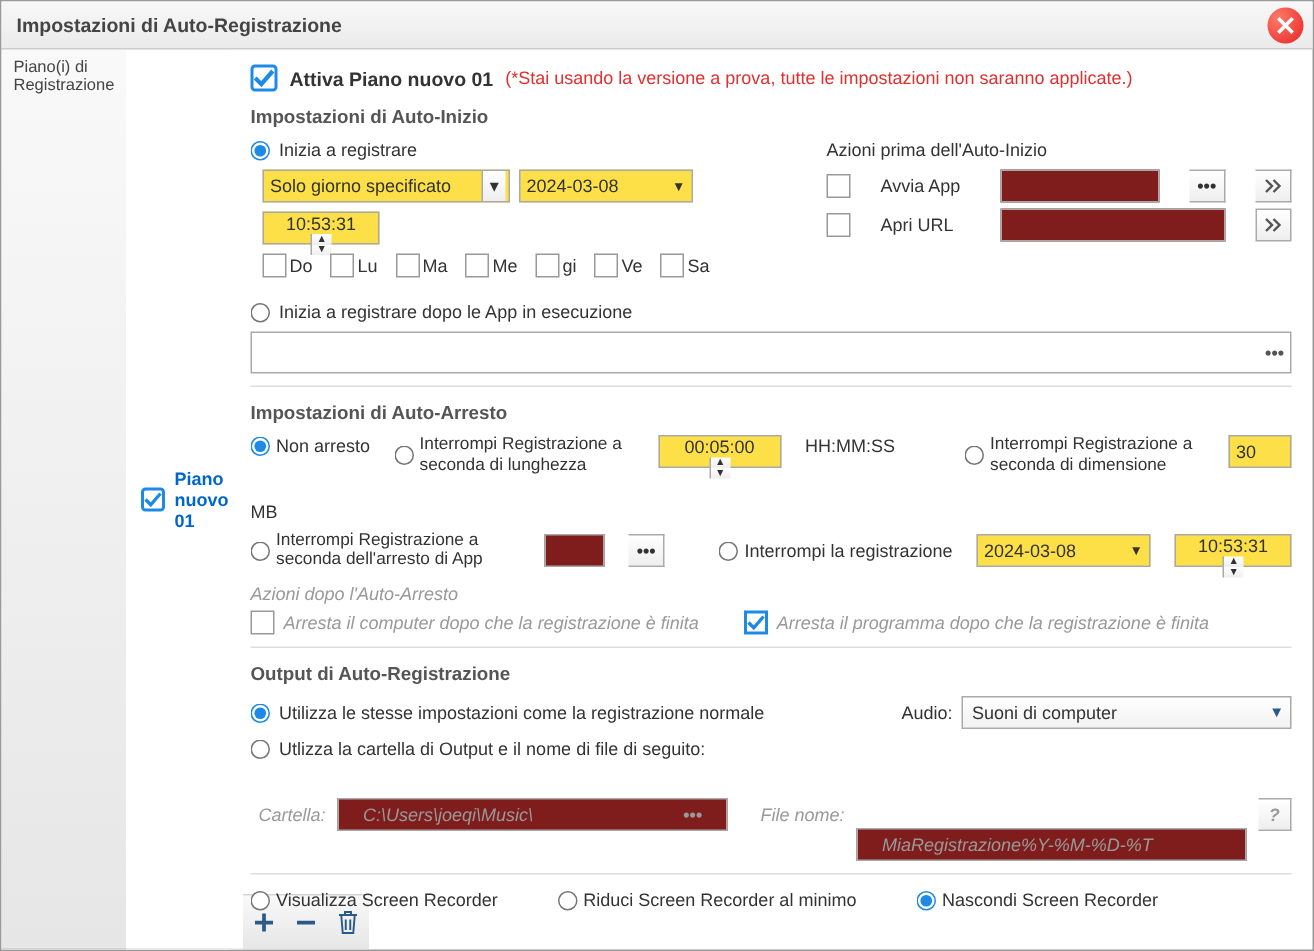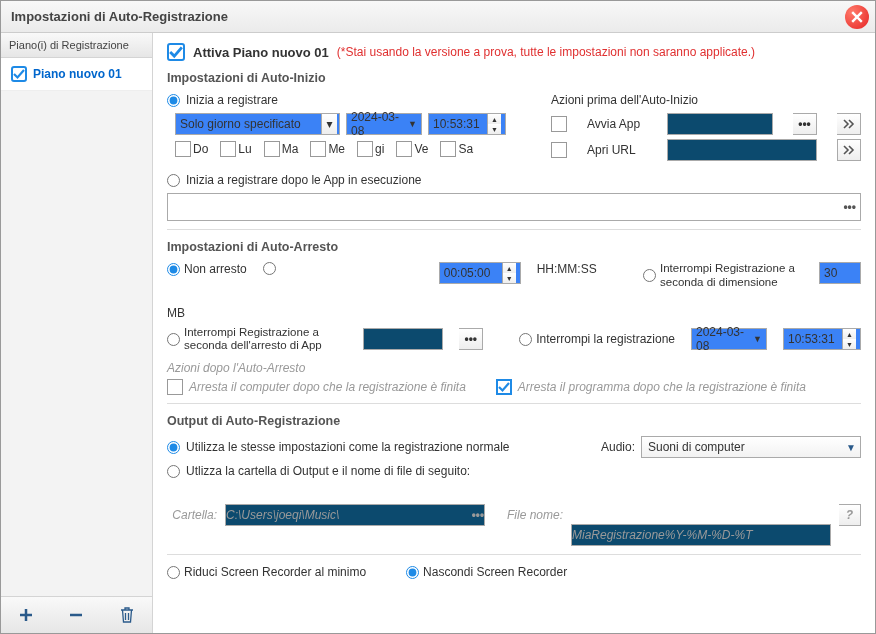--- a/index.html
+++ b/index.html
@@ -3,48 +3,48 @@
 <meta charset="utf-8">
 <style>
 * { box-sizing: border-box; font-family: Arial, sans-serif; }
 body { margin: 0; padding: 0; background: #fff; }
 .window { width: 876px; height: 634px; border: 1px solid #999; display: flex; flex-direction: column; position: relative; }
 .titlebar { height: 32px; background: linear-gradient(#f8f8f8,#ebebeb); border-bottom: 1px solid #ccc; display: flex; align-items: center; padding: 0 10px; position: relative; }
 .titlebar .title { font-size: 13px; font-weight: bold; color: #444; }
 .close-btn { position: absolute; right: 6px; top: 4px; width: 24px; height: 24px; border-radius: 50%; background: radial-gradient(circle at 30% 30%, #ff7a6a, #e62424); display: flex; align-items: center; justify-content: center; cursor: pointer; }
 .close-btn svg { width: 12px; height: 12px; }
 .body { flex: 1; display: flex; overflow: hidden; }
-.sidebar { width: 152px; background: #f3f3f3; border-right: 1px solid #d4d4d4; display: flex; flex-direction: column; }
+.sidebar { width: 152px; background: #f3f3f3; border-right: 1px solid #d4d4d4; display: flex; flex-direction: row; }
 .sidebar-header { font-size: 11px; color: #444; padding: 6px 8px; background: linear-gradient(#f9f9f9,#e6e6e6); border-bottom:1px solid #d4d4d4; }
 .plan-item { display: flex; align-items: center; gap: 6px; padding: 8px 10px; font-size: 12px; color: #0066cc; font-weight: bold; background: #fff; border-bottom:1px solid #eee; cursor: pointer; }
 .plan-item .chk { width: 16px; height: 16px; border: 2px solid #1e8ae6; border-radius:3px; display:flex; align-items:center; justify-content:center; }
 .plan-item .chk svg { width:12px; height:12px; }
 .sidebar-footer { margin-top:auto; display:flex; justify-content:space-around; padding:6px 0; border-top:1px solid #d4d4d4; background:linear-gradient(#f9f9f9,#e6e6e6); }
 .sidebar-footer .icon-btn { width:28px; height:24px; display:flex; align-items:center; justify-content:center; cursor:pointer; color:#2a5a8a; }
 .main { flex:1; overflow-y:auto; padding:10px 14px 4px 14px; font-size:12px; color:#333; }
 .activate-row { display:flex; align-items:center; gap:8px; margin-bottom:10px; }
 .big-check { width:18px; height:18px; border:2px solid #1e8ae6; border-radius:3px; display:flex; align-items:center; justify-content:center; }
 .big-check svg{width:14px;height:14px;}
 .activate-label { font-weight:bold; font-size:13px; }
 .trial-text { color:#e03030; font-size:12px; }
 .section-title { color:#555; font-weight:bold; margin:4px 0 8px 0; font-size:12.5px; }
 hr.sep { border:none; border-top:1px solid #ddd; margin:8px 0 10px 0; }
 .row { display:flex; align-items:center; gap:6px; margin-bottom:6px; flex-wrap:wrap; }
 input[type=radio] { accent-color:#1e8ae6; margin:0; }
 .lbl { font-size:12px; }
-.select, .text-input, .date-input, .time-input { border:1px solid #aaa; background:#3b82f6; font-size:12px; height:22px; padding:0 4px; }
+.select, .text-input, .date-input, .time-input { border:1px solid #aaa; background:#fde047; font-size:12px; height:22px; padding:0 4px; }
 .select { width:165px; position:relative; display:flex; align-items:center; justify-content:space-between; padding-right:2px; }
 .select .arrow { width:16px; height:100%; display:flex; align-items:center; justify-content:center; border-left:1px solid #aaa; background:linear-gradient(#fff,#eee); }
-.date-input { width:76px; display:flex; align-items:center; justify-content:space-between; }
-.time-input { width:78px; display:flex; align-items:center; justify-content:space-between; }
+.date-input { width:116px; display:flex; align-items:center; justify-content:space-between; }
+.time-input { width:78px; display:flex; align-items:center; justify-content:space-between;flex-direction:column; }
 .days-row { display:flex; gap:12px; margin:6px 0 10px 8px; }
 .day { display:flex; align-items:center; gap:2px; font-size:12px; color:#333; }
 .day-box { width:16px; height:16px; border:1px solid #999; background:#fff; display:inline-block; }
 .action-row { display:flex; align-items:center; gap:20px; }
-.wide-input { flex:1; min-width:0; border:1px solid #aaa; height:22px; background:#0c4a6e; position:relative; display:flex; align-items:center; padding:0 0; }
+.wide-input { flex:1; min-width:0; border:1px solid #aaa; height:22px; background:#7f1d1d; position:relative; display:flex; align-items:center; padding:0 16px; }
 .dots-btn { width:24px; height:22px; border:1px solid #aaa; border-left:none; background:linear-gradient(#fff,#eee); display:flex; align-items:center; justify-content:center; font-weight:bold; cursor:pointer; }
 .go-btn { width:24px; height:22px; border:1px solid #aaa; border-left:none; background:linear-gradient(#fff,#eee); display:flex; align-items:center; justify-content:center; cursor:pointer; }
 .full-input { width:100%; height:28px; border:1px solid #aaa; background:#fff; display:flex; align-items:center; padding:0 4px; }
 .full-input .dots { margin-left:auto; font-weight:bold; color:#555; }
 .radio-lbl { display:flex; align-items:center; gap:4px; font-size:12px; }
 .small-lbl { font-size:11.5px; line-height:1.2; }
 .audio-select { width:220px; border:1px solid #aaa; height:22px; display:flex; align-items:center; justify-content:space-between; padding:0 4px 0 6px; background:linear-gradient(#fff,#f2f2f2); }
 .footer { height:46px; border-top:1px solid #ccc; display:flex; align-items:center; justify-content:flex-end; gap:18px; padding:0 20px; background:#fcfcfc; }
 .btn { min-width:76px; height:26px; border:1px solid #6fa4d6; border-radius:3px; background:linear-gradient(#fff,#e7f1fb); font-size:12px; font-weight:bold; color:#2a5a8a; cursor:pointer; }
 .muted { color:#999;font-style:italic; }
@@ -209,20 +209,21 @@
       <div class="section-title">Impostazioni di Auto-Arresto</div>
 
       <div class="row" style="align-items:flex-start; gap:16px;">
         <span class="radio-lbl">
             <input type="radio" checked="" style="">
             <span>Non arresto</span>
           </span>
 
         <span class="radio-lbl" style="width:160px;">
             <input type="radio" style="">
+            <span class="small-lbl">Interrompi Registrazione a seconda di lunghezza</span>
           </span>
         <div class="time-input" style="width:82px;">
           <span>00:05:00</span>
           <span class="spin-arrows">
               <div>▲</div>
               <div>▼</div>
             </span>
         </div>
         <span class="lbl">HH:MM:SS</span>
 
@@ -304,20 +305,24 @@
         <div class="wide-input" style="flex:1;margin-top:40px;">
           <span>MiaRegistrazione%Y-%M-%D-%T</span>
         </div>
         <div class="q-btn">?</div>
       </div>
 
       <hr class="sep">
       <div class="row" style="gap:40px;">
         <span class="radio-lbl">
             <input type="radio" style="">
+            <span>Visualizza Screen Recorder</span>
+          </span>
+        <span class="radio-lbl">
+            <input type="radio" style="">
             <span>Riduci Screen Recorder al minimo</span>
           </span>
         <span class="radio-lbl">
             <input type="radio" checked="" style="">
             <span>Nascondi Screen Recorder</span>
           </span>
       </div>
     </div>
   </div>
 

